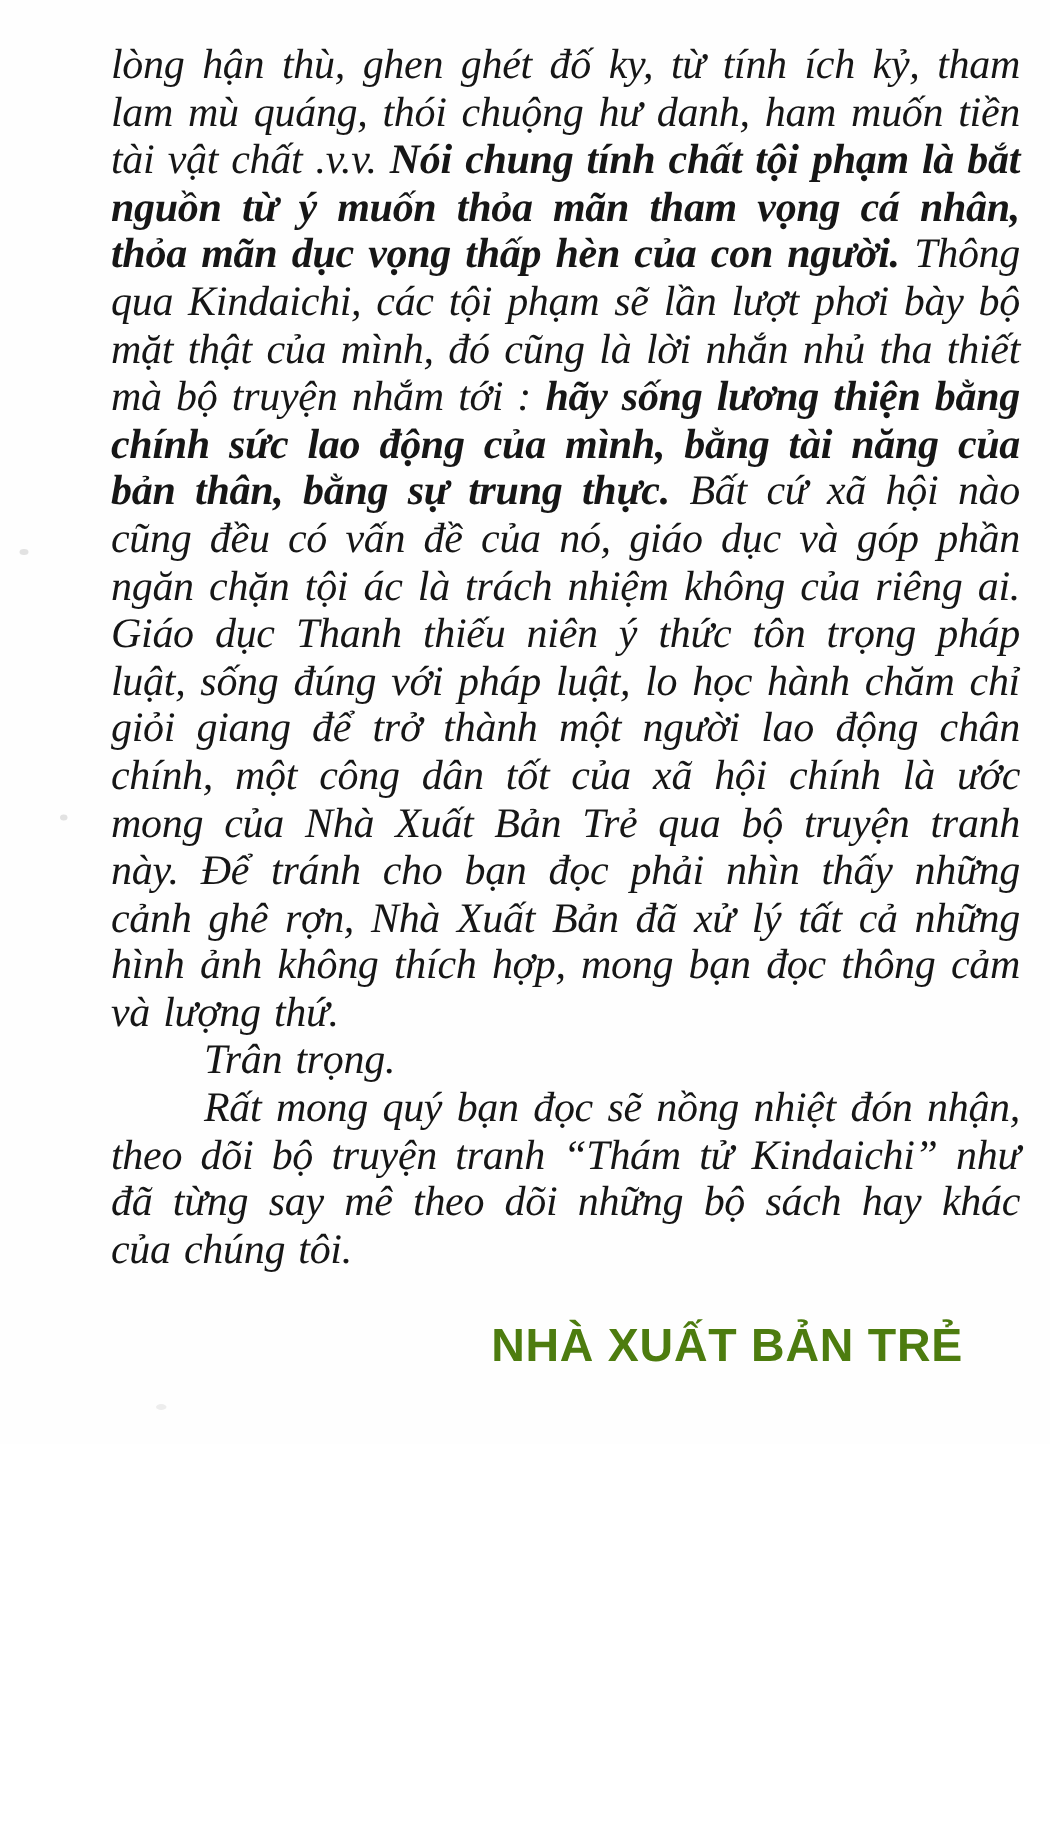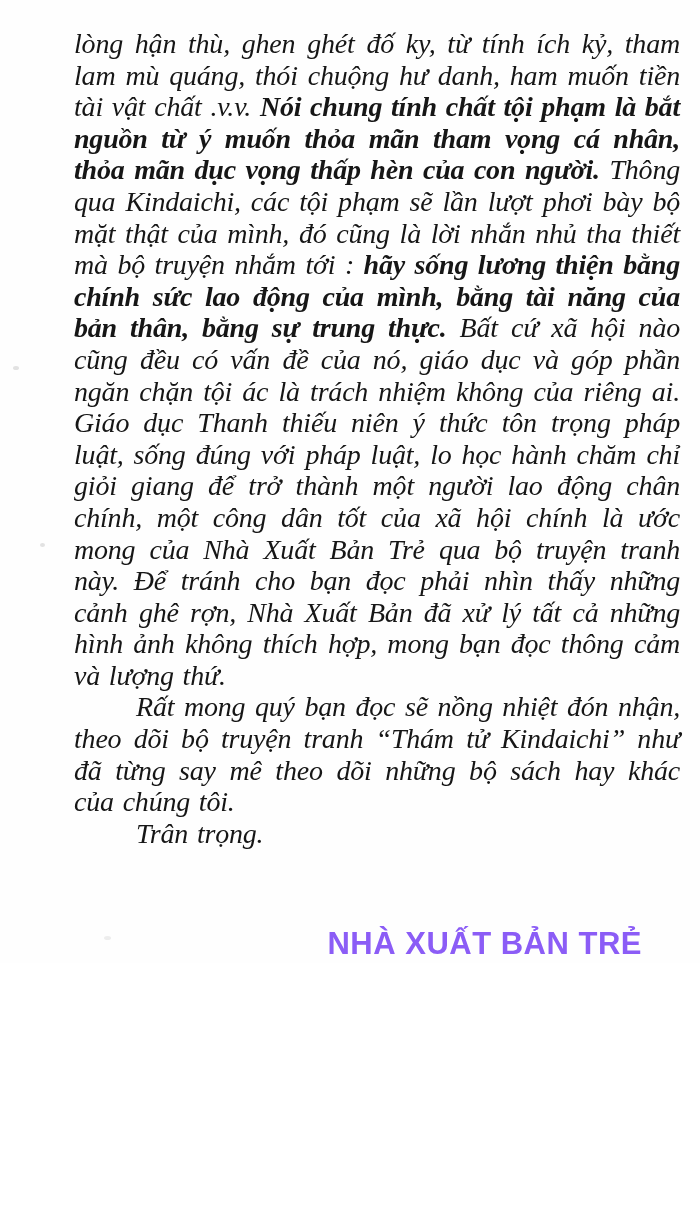--- a/index.html
+++ b/index.html
@@ -33,27 +33,27 @@
   .body-text p {
     margin: 0;
     padding: 0;
   }
   .body-text p.indent { text-indent: 62px; }
   .b { font-weight: bold; }
 
   
   .signature {
     position: absolute;
-    top: 926px;
+    top: 879px;
     right: 58px;
     font-family: "Liberation Sans", sans-serif;
     font-weight: bold;
     font-size: 31px;
     letter-spacing: 0.5px;
-    color: #8b5cf6;
+    color: #4d7c0f;
     white-space: nowrap;
   }
 
   
   .mascot {
     position: absolute;
     left: 14px;
     top: 1096px;
     width: 88px;
     height: 112px;
@@ -115,24 +115,24 @@
 </head>
 <body>
 
 <div class="page">
 
   <div class="body-text">
     <p>
       <span>lòng hận thù, ghen ghét đố ky, từ tính ích kỷ, tham lam mù quáng, thói chuộng hư danh, ham muốn tiền tài vật chất .v.v. </span><span class="b">Nói chung tính chất tội phạm là bắt nguồn từ ý muốn thỏa mãn tham vọng cá nhân, thỏa mãn dục vọng thấp hèn của con người. </span><span>Thông qua Kindaichi, các tội phạm sẽ lần lượt phơi bày bộ mặt thật của mình, đó cũng là lời nhắn nhủ tha thiết mà bộ truyện nhắm tới : </span><span class="b">hãy sống lương thiện bằng chính sức lao động của mình, bằng tài năng của bản thân, bằng sự trung thực. </span><span>Bất cứ xã hội nào cũng đều có vấn đề của nó, giáo dục và góp phần ngăn chặn tội ác là trách nhiệm không của riêng ai. Giáo dục Thanh thiếu niên ý thức tôn trọng pháp luật, sống đúng với pháp luật, lo học hành chăm chỉ giỏi giang để trở thành một người lao động chân chính, một công dân tốt của xã hội chính là ước mong của Nhà Xuất Bản Trẻ qua bộ truyện tranh này. Để tránh cho bạn đọc phải nhìn thấy những cảnh ghê rợn, Nhà Xuất Bản đã xử lý tất cả những hình ảnh không thích hợp, mong bạn đọc thông cảm và lượng thứ.</span>
     </p>
     <p class="indent">
-      <span>Rất mong quý bạn đọc sẽ nồng nhiệt đón nhận, theo dõi bộ truyện tranh “Thám tử Kindaichi” như đã từng say mê theo dõi những bộ sách hay khác của chúng tôi.</span>
+      <span>Trân trọng.</span>
     </p>
     <p class="indent">
-      <span>Trân trọng.</span>
+      <span>Rất mong quý bạn đọc sẽ nồng nhiệt đón nhận, theo dõi bộ truyện tranh “Thám tử Kindaichi” như đã từng say mê theo dõi những bộ sách hay khác của chúng tôi.</span>
     </p>
   </div>
 
   <div class="signature">NHÀ XUẤT BẢN TRẺ</div>
 
   <svg class="mascot" viewBox="0 0 88 112" xmlns="http://www.w3.org/2000/svg" aria-hidden="true">
     <g fill="#0c0c0c">
 
       <path d="M3 15 L12 6 L57 47 L49 56 Z"></path>
       <circle cx="8" cy="11" r="5"></circle>

